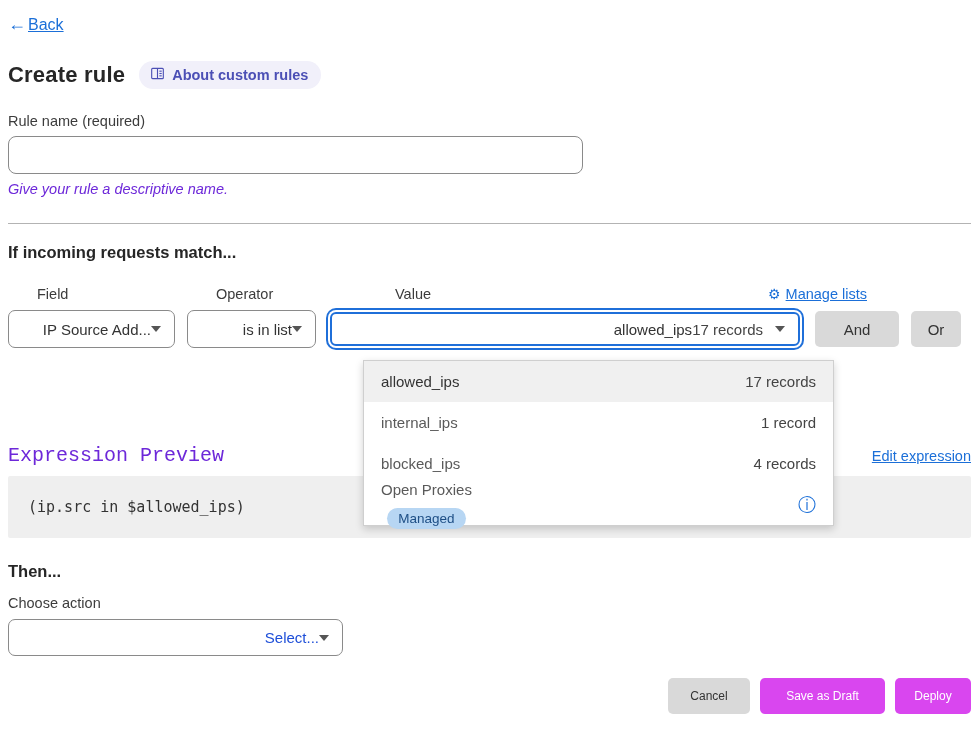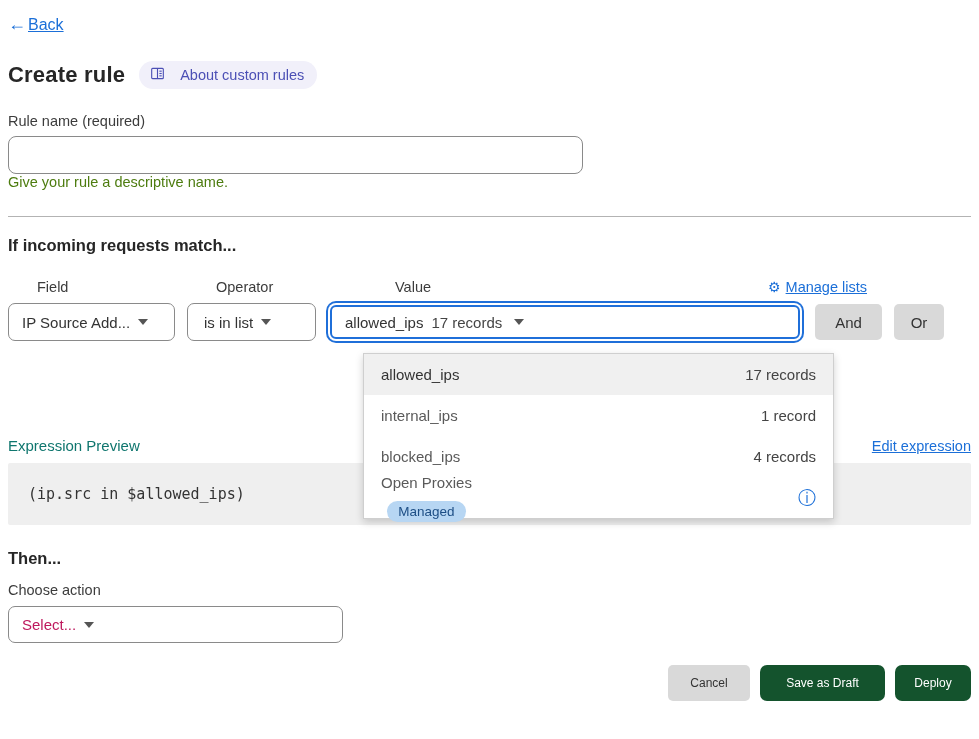--- a/index.html
+++ b/index.html
@@ -9,81 +9,81 @@
 
   
   .back-row { margin-top: 14px; }
   .back-link { display: inline-flex; align-items: center; color: #1b6fd8; text-decoration: none; font-size: 16px; cursor: pointer; }
   .back-arrow { font-size: 18px; margin-right: 2px; }
   .back-text { text-decoration: underline; }
 
   
   .title-row { margin-top: 26px; display: flex; align-items: center; gap: 14px; }
   .page-title { font-size: 22px; font-weight: bold; color: #262626; letter-spacing: 0.2px; }
-  .about-badge { display: inline-flex; align-items: center; gap: 15px; background: #f1f0fa; border-radius: 15px; padding: 5px 13px 5px 11px; color: #4b4fb5; font-size: 14.5px; cursor: pointer; text-decoration: none; }
+  .about-badge { display: inline-flex; align-items: center; gap: 7px; background: #f1f0fa; border-radius: 15px; padding: 5px 13px 5px 11px; color: #4b4fb5; font-size: 14.5px; cursor: pointer; text-decoration: none; font-weight: bold; }
 
   
   .field-label { margin-top: 24px; font-size: 14.5px; color: #3c3c3c; }
   .rule-name-input { margin-top: 7px; width: 575px; height: 38px; border: 1px solid #8a8a8a; border-radius: 8px; padding: 0 12px; font-size: 15px; font-family: inherit; color: #333; outline: none; display: block; }
-  .helper-text { font-size: 14.5px; color: #4d7c0f; }
+  .helper-text { margin-top: 7px; font-size: 14.5px; color: #6d28d9; font-style: italic; }
 
   .divider { border: none; border-top: 1px solid #b3b3b3; margin-top: 26px; }
 
   .section-heading { margin-top: 19px; font-size: 16.5px; font-weight: bold; color: #262626; }
 
   
   .labels-row { margin-top: 24px; display: flex; align-items: center; font-size: 14.5px; color: #3c3c3c; }
   .col-field-label { width: 179px; margin-left: 29px; }
   .col-operator-label { width: 173px; }
   .col-value-head { width: 478px; display: flex; align-items: center; justify-content: space-between; padding-left: 6px; }
   .manage-lists { display: inline-flex; align-items: center; gap: 5px; color: #1b6fd8; font-size: 14.5px; cursor: pointer; }
   .manage-lists .link-text { text-decoration: underline; }
   .gear-icon { font-size: 14px; text-decoration: none; }
 
   
   .controls-row { position: relative; margin-top: 8px; display: flex; align-items: center; }
-  .select-box { height: 38px; border: 1px solid #8a8a8a; border-radius: 7px; background: #fff; display: flex; align-items: center; justify-content: flex-start; padding: 0 13px; font-size: 15px; color: #333; cursor: pointer; gap: 8px; }
+  .select-box { height: 38px; border: 1px solid #8a8a8a; border-radius: 7px; background: #fff; display: flex; align-items: center; justify-content: flex-end; padding: 0 13px; font-size: 15px; color: #333; cursor: pointer; }
   .field-select { width: 167px; margin-right: 12px; }
   .operator-select { width: 129px; margin-right: 10px; padding-left: 16px; }
   .value-select { width: 470px; height: 34px; border: 2px solid #1f6fd9; border-radius: 6px; margin: 0 4px; box-shadow: 0 0 0 2px #fff, 0 0 0 4px #1f6fd9; }
   .value-select-wrap { width: 478px; display: flex; align-items: center; }
   .value-right { display: flex; align-items: center; gap: 12px; }
   .records-text { color: #444; }
   .caret { width: 0; height: 0; border-left: 5px solid transparent; border-right: 5px solid transparent; border-top: 6px solid #555; flex: none; }
   .mini-btn { height: 36px; background: #d9d9d9; border: none; border-radius: 5px; font-size: 15px; color: #333; font-family: inherit; cursor: pointer; }
-  .and-btn { width: 67px; margin-left: 11px; }
+  .and-btn { width: 84px; margin-left: 11px; }
   .or-btn { width: 50px; margin-left: 12px; }
 
   
   .dropdown-panel { position: absolute; left: 355px; top: 50px; width: 471px; background: #fff; border: 1px solid #cfcfcf; box-shadow: 0 3px 8px rgba(0,0,0,0.18); z-index: 10; }
   .dropdown-item { height: 41px; display: flex; align-items: center; justify-content: space-between; padding: 0 17px; font-size: 15px; color: #5a5a5a; cursor: pointer; }
   .dropdown-item.highlighted { background: #f0f0f0; color: #333; }
   .dropdown-item .item-meta { color: #444; }
   .item-left { display: flex; align-items: center; gap: 10px; flex-direction: column; }
   .managed-pill { background: #b7d6f3; color: #1d4e85; border-radius: 12px; padding: 3px 11px; font-size: 13.5px; }
   .info-icon { color: #1b6fd8; font-size: 18px; line-height: 1; cursor: pointer; }
 
   
   .expression-header { margin-top: 96px; display: flex; align-items: center; justify-content: space-between; }
-  .expression-label { font-size: 15px; color: #0f766e; }
+  .expression-label { font-size: 20px; color: #6d28d9; font-family: Liberation Mono, monospace; }
   .edit-expression { color: #1b6fd8; font-size: 14.5px; text-decoration: underline; cursor: pointer; }
   .expression-block { margin-top: 9px; height: 62px; background: #efefef; border-radius: 2px; display: flex; align-items: center; padding: 0 20px; }
   .expression-code { font-family: "DejaVu Sans Mono", "Liberation Mono", monospace; font-size: 15px; color: #333; }
 
   
   .then-heading { margin-top: 24px; font-size: 16.5px; font-weight: bold; color: #262626; }
   .choose-action-label { margin-top: 14px; font-size: 14.5px; color: #3c3c3c; }
   .action-select { margin-top: 8px; width: 335px; height: 37px; }
-  .placeholder-text { color: #be185d; }
+  .placeholder-text { color: #1d4ed8; }
 
   
   .footer-row { margin-top: 22px; display: flex; justify-content: flex-end; align-items: center; gap: 10px; }
   .btn { height: 36px; border: none; border-radius: 5px; font-size: 12px; font-family: inherit; cursor: pointer; }
   .btn-secondary { background: #d9d9d9; color: #333; width: 82px; }
-  .btn-primary { background: #14532d; color: #fff; border-radius: 7px; }
+  .btn-primary { background: #d946ef; color: #fff; }
   .save-draft-btn { width: 125px; }
   .deploy-btn { width: 76px; }
 </style>
 </head>
 <body>
 
 <div class="page">
 
   <div class="back-row">
     <a class="back-link">

